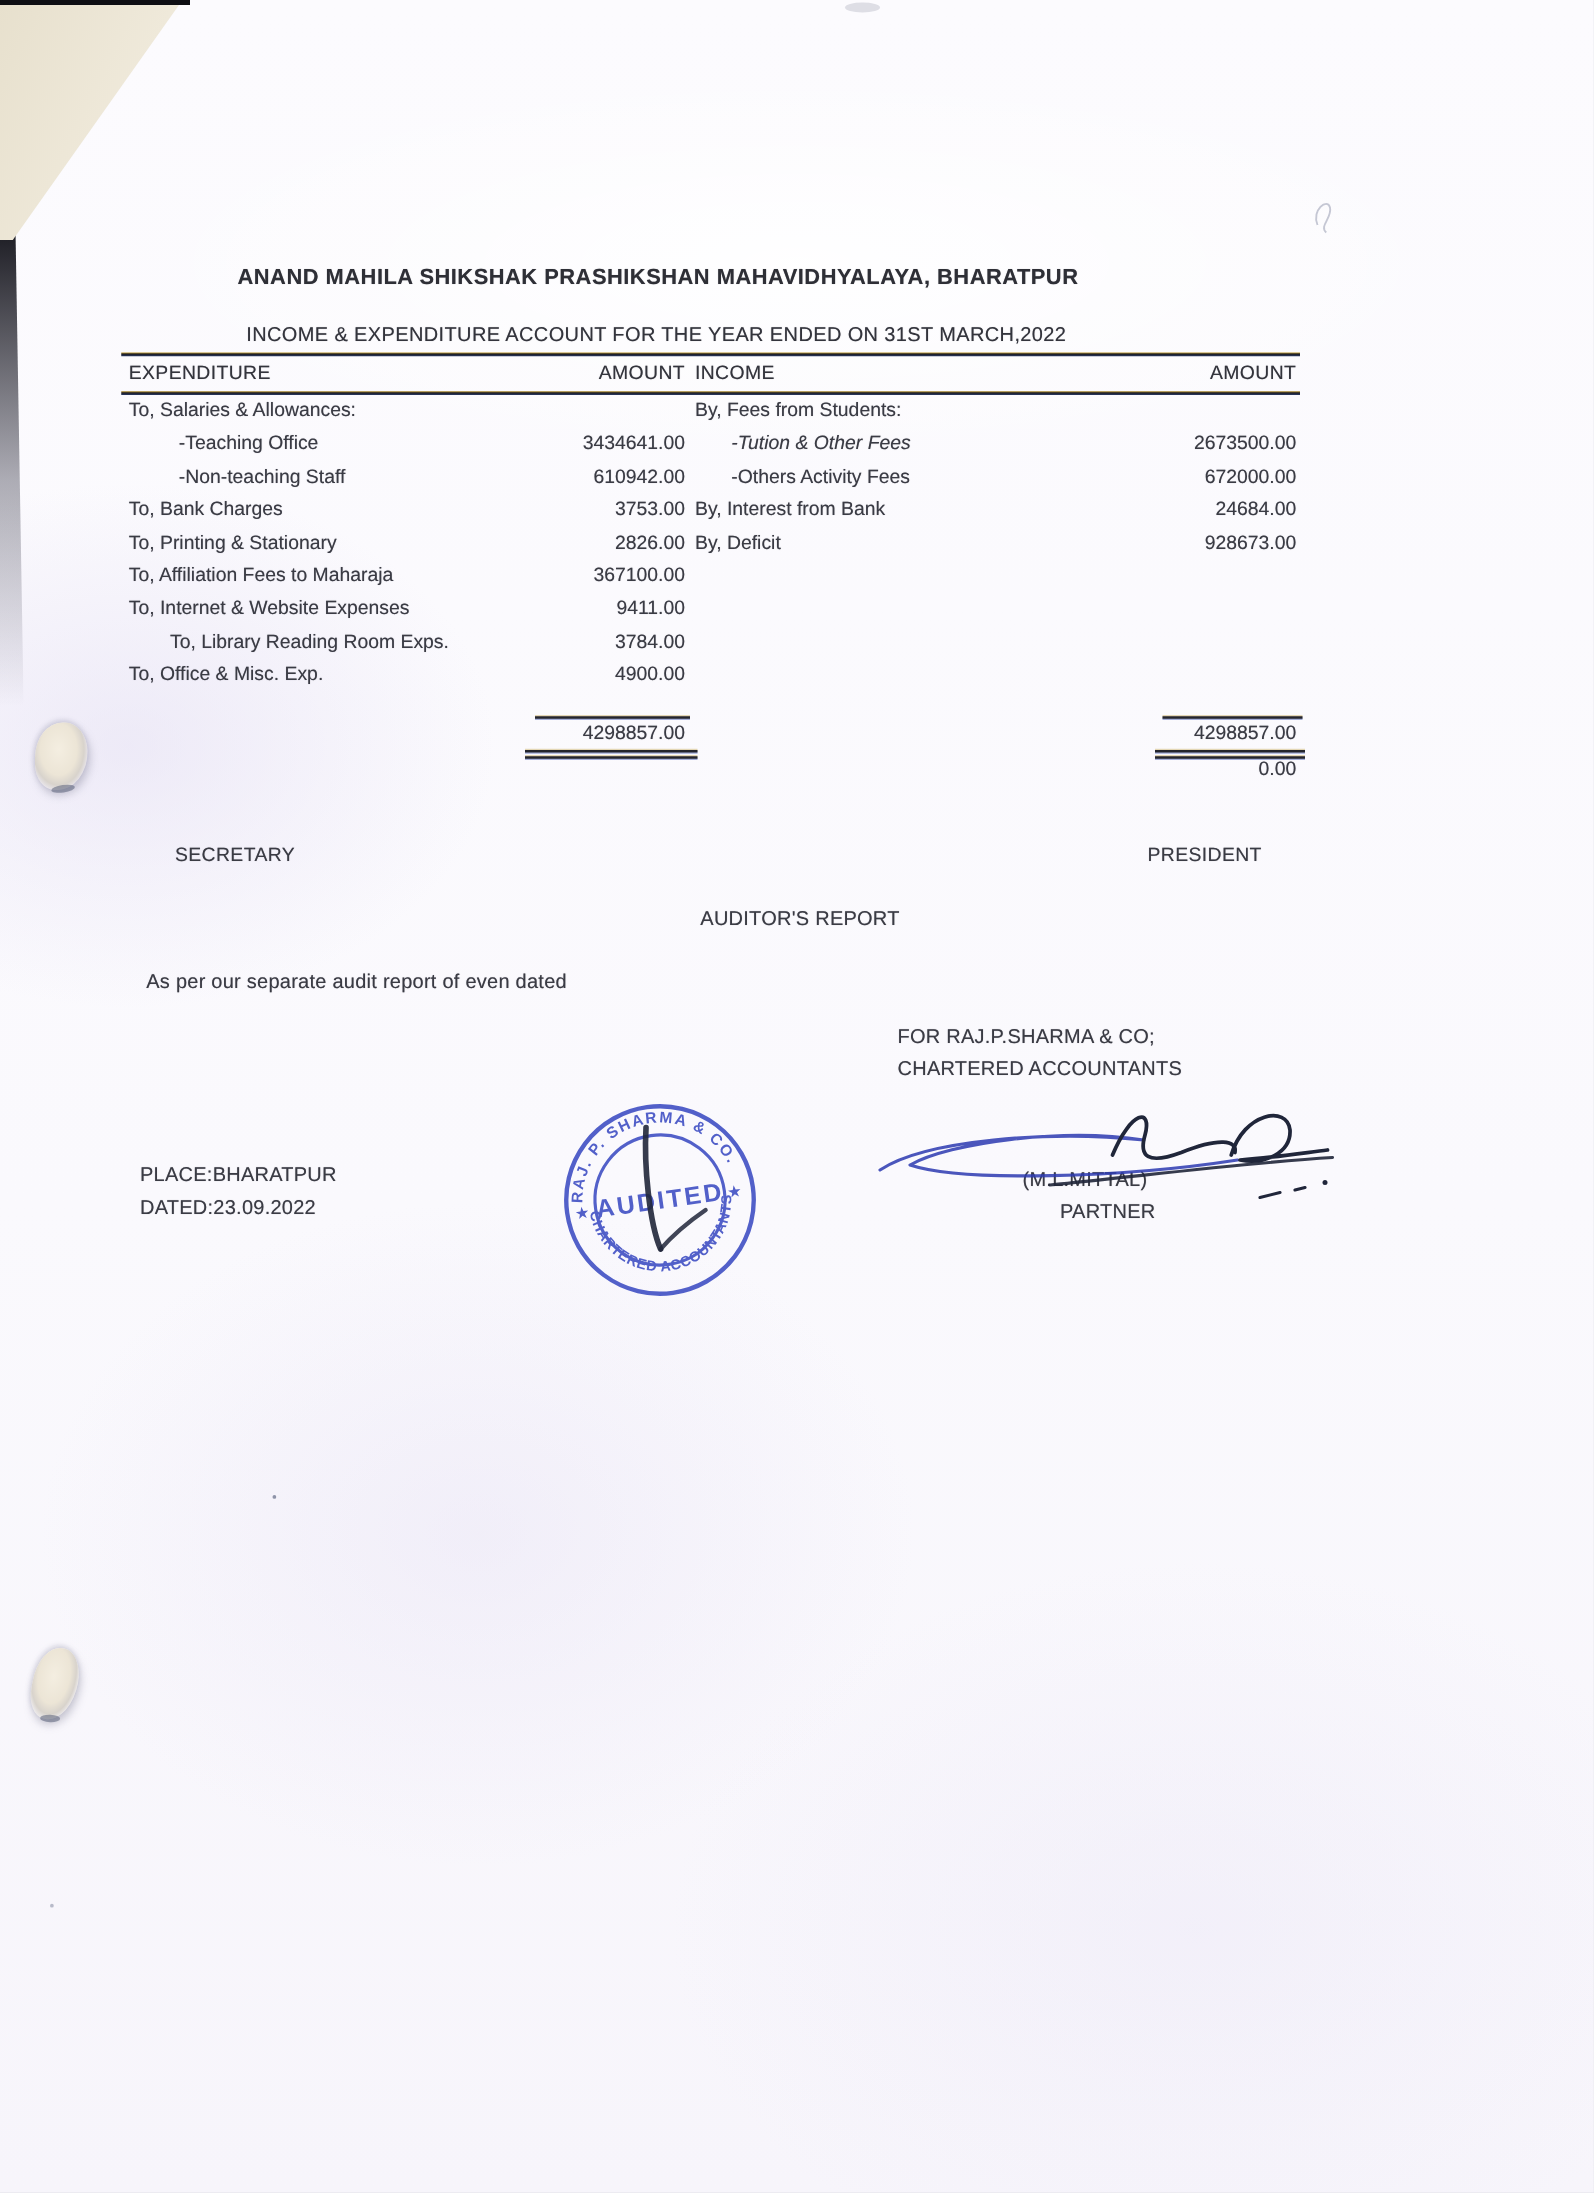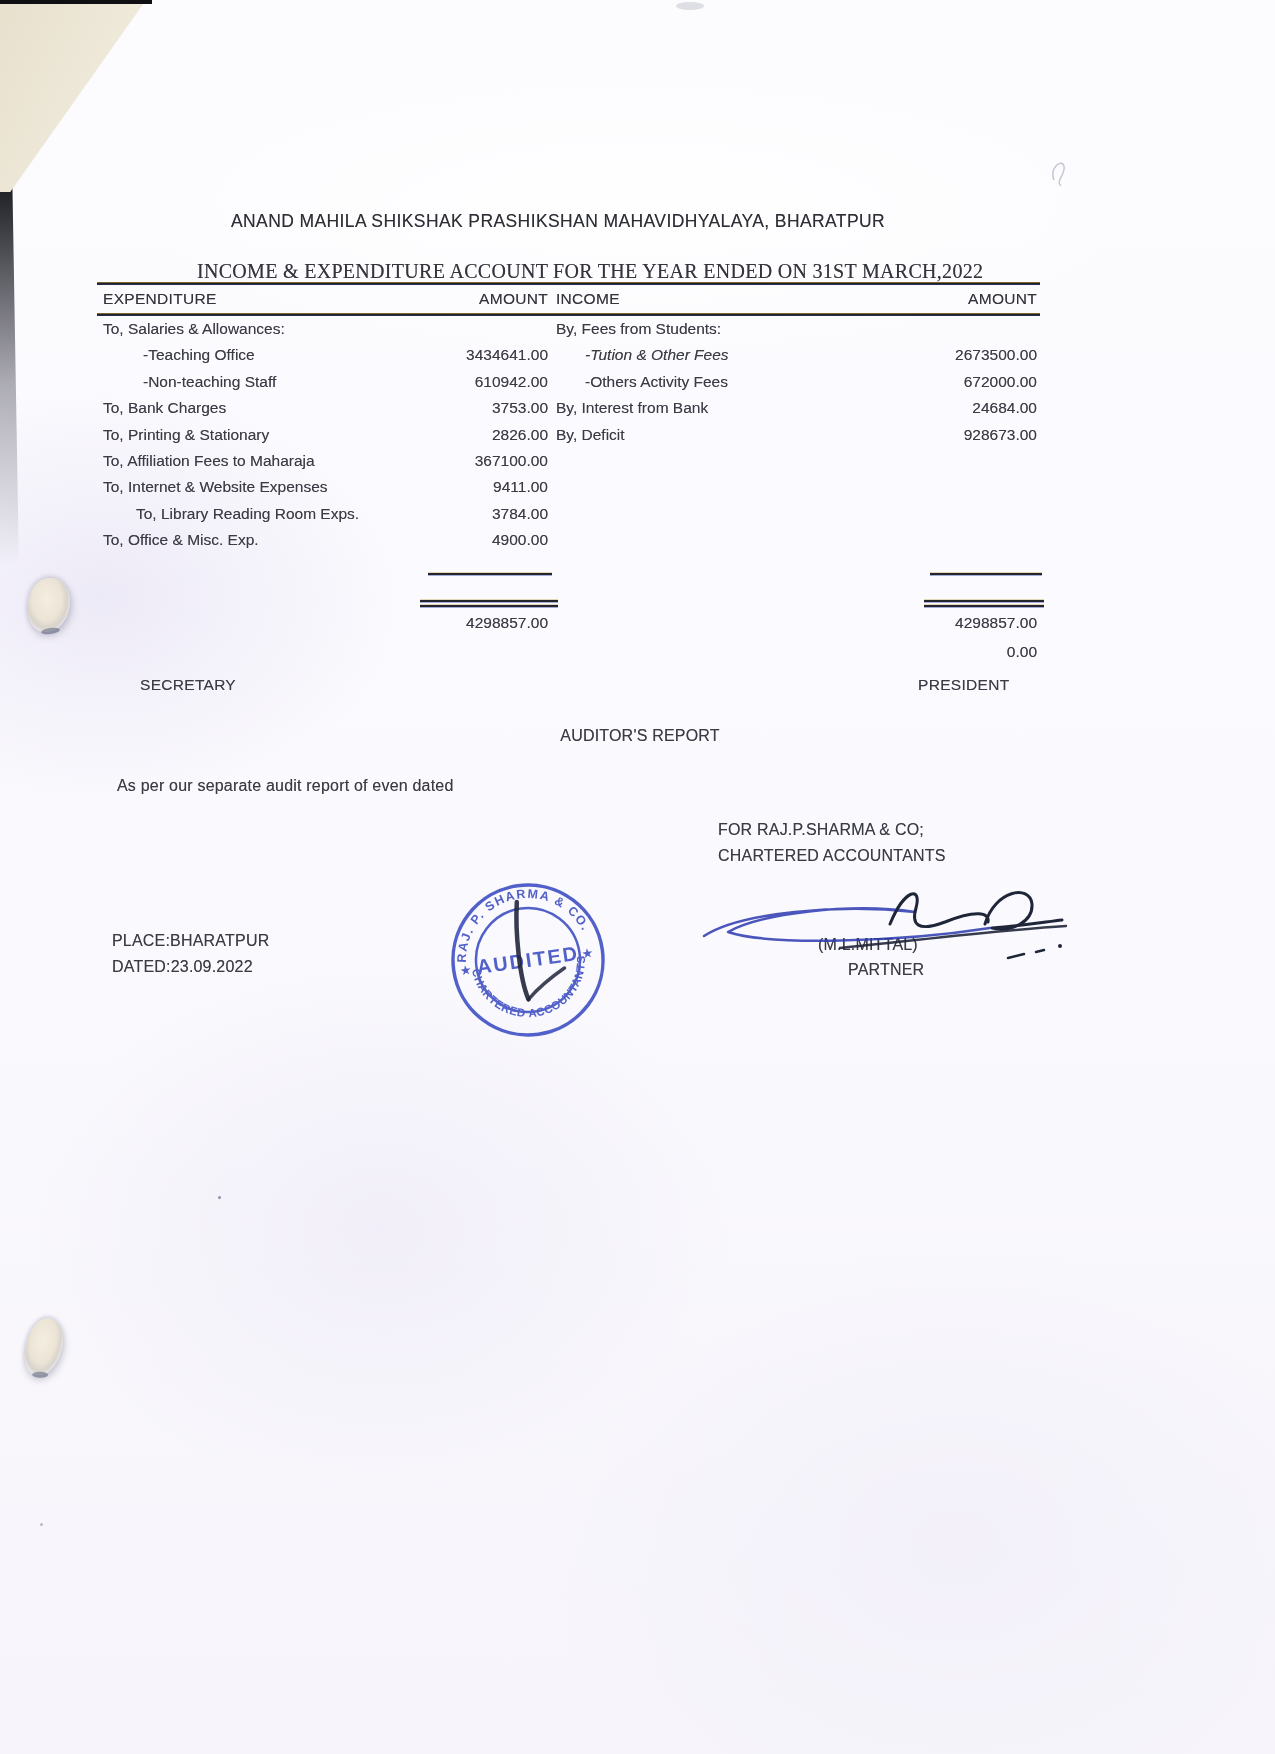--- a/index.html
+++ b/index.html
@@ -6,31 +6,31 @@
   #page{position:relative;width:1275px;height:1754px;overflow:hidden;
     background:
       radial-gradient(ellipse 420px 300px at 8% 34%, rgba(226,221,242,.55), rgba(226,221,242,0) 70%),
       radial-gradient(ellipse 500px 380px at 30% 70%, rgba(229,224,243,.40), rgba(229,224,243,0) 70%),
       radial-gradient(ellipse 600px 420px at 75% 88%, rgba(232,228,245,.35), rgba(232,228,245,0) 70%),
       radial-gradient(ellipse 700px 200px at 50% 12%, rgba(255,255,255,.9), rgba(255,255,255,0) 80%),
       linear-gradient(180deg,#fcfbfe 0%,#faf9fd 55%,#f7f5fb 100%);
     font-family:"Liberation Sans", sans-serif; color:var(--ink,#3a3b44);}
   .abs{position:absolute;white-space:nowrap;}
   .txt{text-shadow:0 0 .6px rgba(58,59,70,.55);}
-  .title{font-size:17.5px;font-weight:normal;letter-spacing:.4px;color:#2e2f36;margin-left:41px;}
-  .subtitle{font-size:20px;letter-spacing:.3px;color:#33343c;font-family:Liberation Serif, serif;}
+  .title{font-size:17.5px;font-weight:bold;letter-spacing:.4px;color:#2e2f36;}
+  .subtitle{font-size:16px;letter-spacing:.3px;color:#33343c;}
   .hdr{font-size:15.5px;letter-spacing:.3px;color:#33343c;}
   .rule{position:absolute;height:3px;
     background:linear-gradient(180deg,#b8942e 0%,#1d1d24 45%,#2a3a66 100%);}
   .rule2{position:absolute;height:2px;background:#24252d;
     box-shadow:0 1px 0 rgba(55,80,170,.45), 0 -1px 0 rgba(185,150,45,.35);}
   .trow{position:relative;height:26.4px;font-size:15.5px;}
   .cell{position:absolute;top:0;line-height:26.4px;white-space:nowrap;text-shadow:0 0 .6px rgba(58,59,70,.5);}
   .cell-expenditure-amount,.cell-income-amount{text-align:right;}
-  .amt{font-size:15.5px;text-align:right;margin-top:36px;}
+  .amt{font-size:15.5px;text-align:right;}
   .sig-label{font-size:15.5px;letter-spacing:.3px;}
   .aud{font-size:16px;letter-spacing:.2px;}
   
   .corner-black{position:absolute;left:0;top:0;width:22px;height:565px;
     background:linear-gradient(180deg,#0a0a0e 0%,#121219 30%,rgba(45,45,62,.38) 68%,rgba(45,45,62,0) 100%);
     clip-path:polygon(0 0,42% 0,86% 100%,0 100%);}
   .corner-fold{position:absolute;left:0;top:0;width:146px;height:192px;
     background:linear-gradient(115deg,#e7e0cd 0%,#efe9da 60%,#f3eee1 100%);
     clip-path:polygon(0 0,100% 0,7% 100%,0 100%);
     filter:drop-shadow(2px 1px 2px rgba(95,95,125,.45));}

